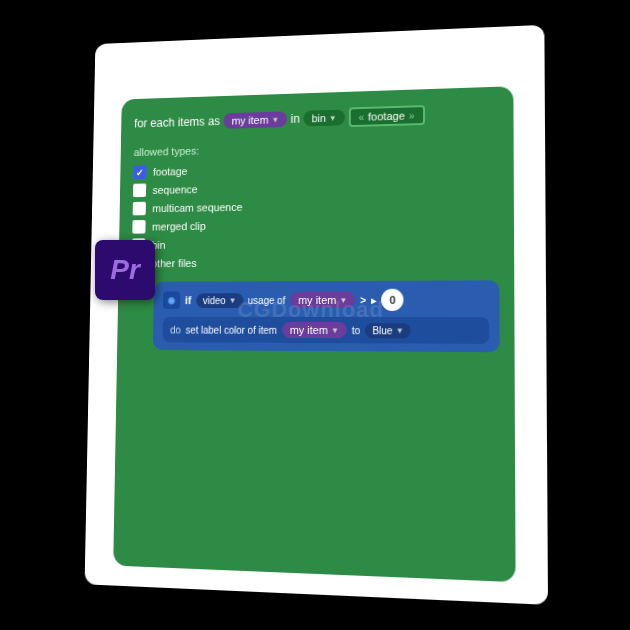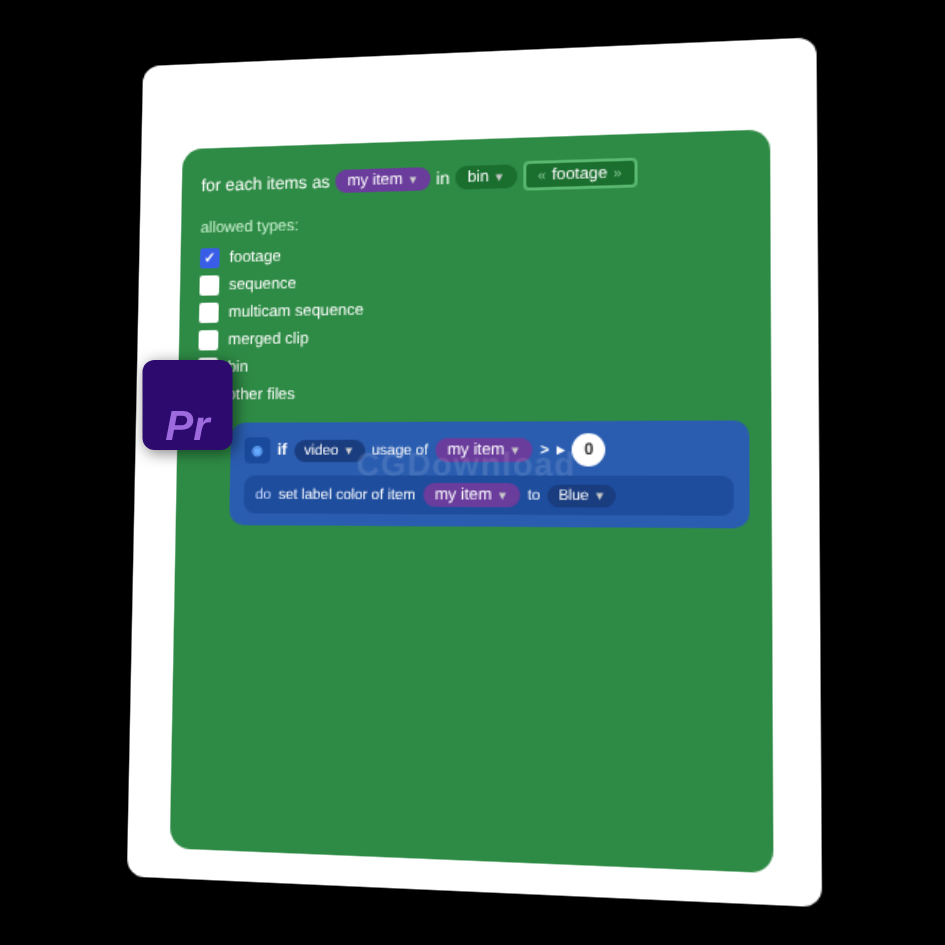--- a/index.html
+++ b/index.html
@@ -37,21 +37,21 @@
     
     .pr-badge {
       position: absolute;
       top: 240px;
       left: 95px;
       width: 60px;
       height: 60px;
       background: #2d0a6e;
       border-radius: 8px;
       display: flex;
-      align-items: flex-end;
+      align-items: center;
       justify-content: center;
       z-index: 10;
       box-shadow: 2px 2px 10px rgba(0,0,0,0.5);
     }
     .pr-badge span {
       color: #9e6bdf;
       font-size: 28px;
       font-weight: 900;
       font-style: italic;
     }

